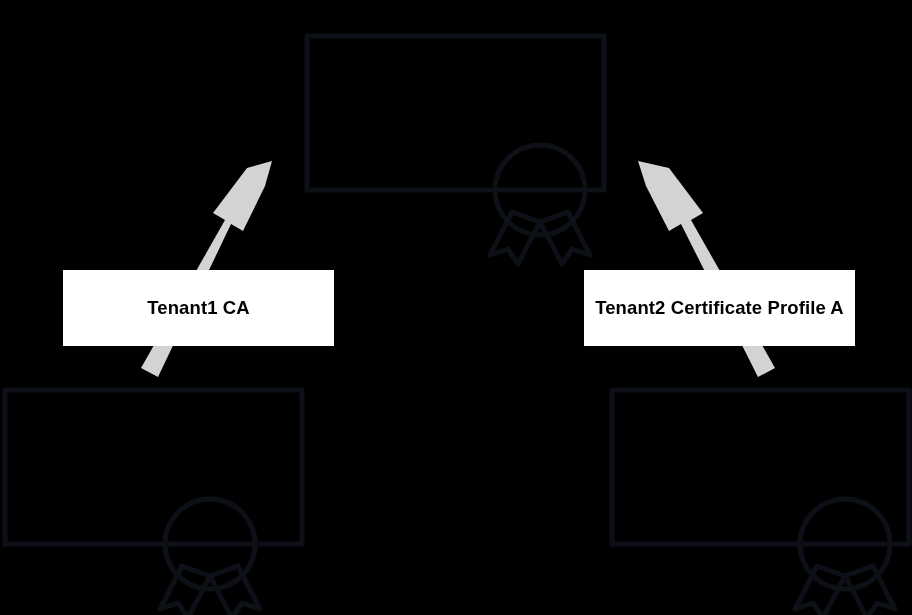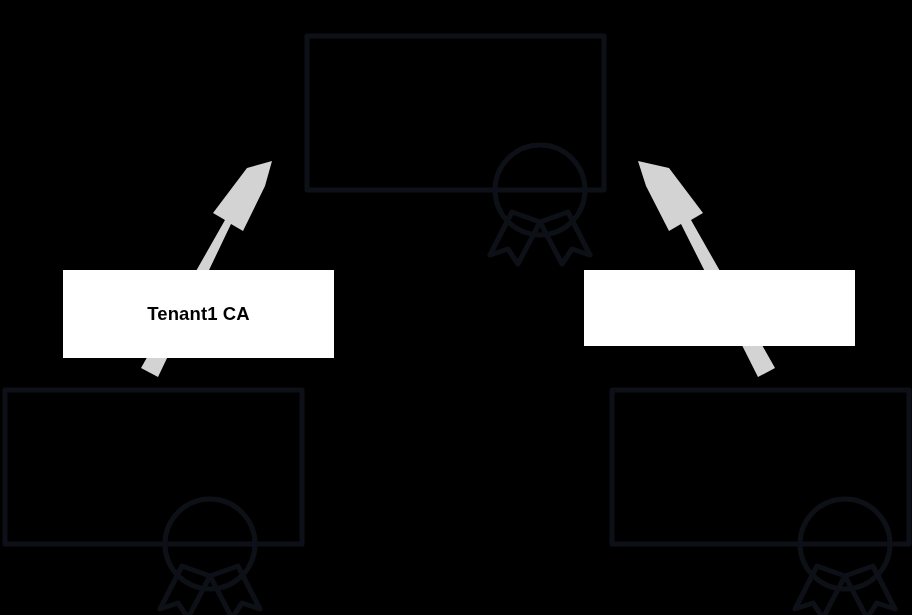--- a/index.html
+++ b/index.html
@@ -46,21 +46,21 @@
     white-space: nowrap;
     z-index: 30;
   }
   .callout .line {
     display: block;
   }
   #callout-tenant1 {
     left: 63px;
     top: 270px;
     width: 271px;
-    height: 88px;
+    height: 76px;
   }
   #callout-tenant2 {
     left: 584px;
     top: 270px;
     width: 271px;
     height: 76px;
   }
   svg { display: block; }
 </style>
 </head>
@@ -122,15 +122,16 @@
                L758,377
                Z"></path>
     </g>
   </svg>
 
   <div class="callout" id="callout-tenant1">
     <span class="line">Tenant1 CA</span>
   </div>
 
   <div class="callout" id="callout-tenant2">
+    <span class="line">Tenant2 Certificate Profile A</span>
   </div>
 
 </div>
 
 </body></html>

